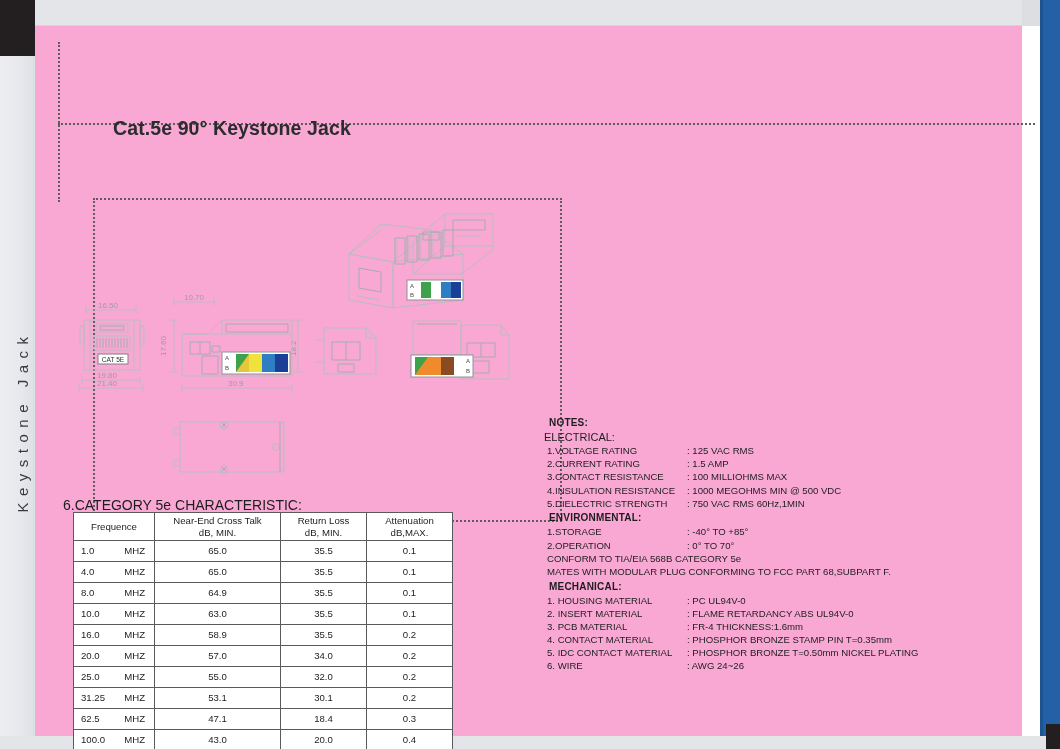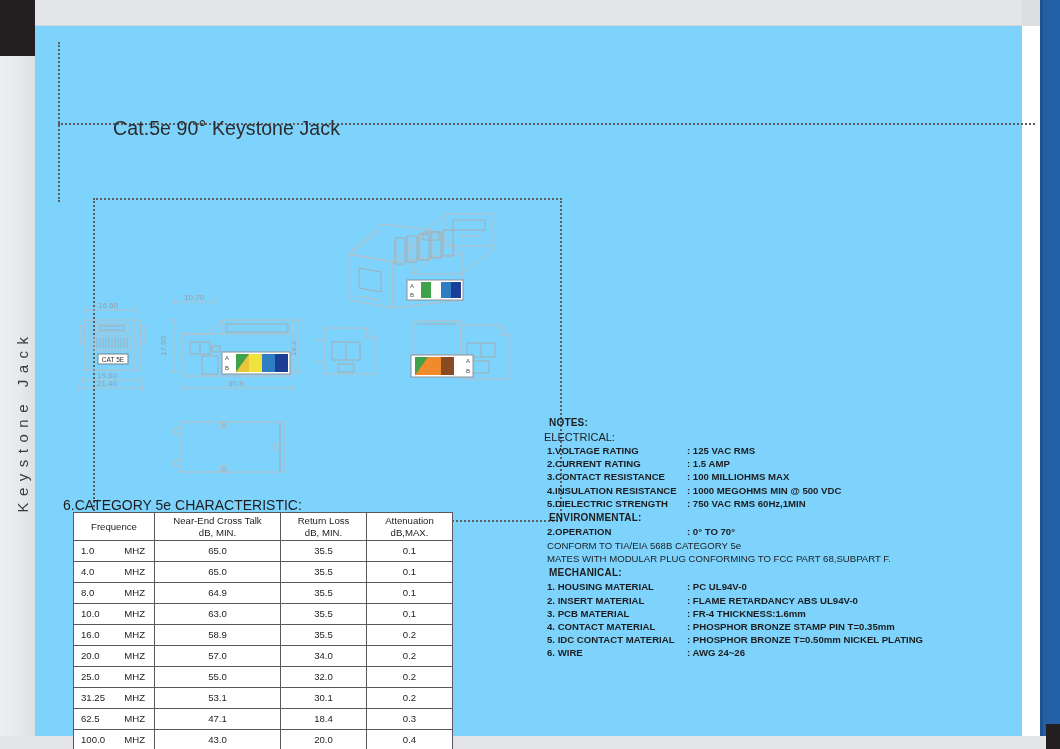--- a/index.html
+++ b/index.html
@@ -29,21 +29,21 @@
     display:flex;align-items:center;justify-content:center;
     font-size:15px;letter-spacing:6.5px;color:#3a3a3c;white-space:nowrap;
   }
 
   .right-blue{position:absolute;left:1040px;top:0;width:20px;height:736px;background:#2360a5;}
   .right-blue-dk{position:absolute;left:1040px;top:0;width:3px;height:736px;background:#1d5390;}
   .right-white{position:absolute;left:1022px;top:26px;width:18px;height:710px;background:#ffffff;}
   .right-gry{position:absolute;left:1022px;top:0;width:18px;height:26px;background:#dcdee2;}
 
   
-  .sheet{position:absolute;left:35px;top:26px;width:987px;height:710px;background:#7dd3fc;}
+  .sheet{position:absolute;left:35px;top:26px;width:987px;height:710px;background:#f9a8d4;font-weight:bold;}
 
   
   .dot-h{position:absolute;height:0;border-top:2px dotted #5d5d5d;}
   .dot-v{position:absolute;width:0;border-left:2px dotted #5d5d5d;}
 
   
   .title{
     position:absolute;left:78px;top:91px;
     font-size:19.5px;color:#2c2c2e;letter-spacing:.1px;white-space:nowrap;
   }
@@ -70,21 +70,21 @@
   .c-next{width:125px;}
   .c-rl{width:85px;}
   .c-att{width:85px;}
   .fq{display:flex;justify-content:space-between;padding:0 9px 0 7px;}
   .fq b{font-weight:normal;}
 
   
   .notes{position:absolute;left:537px;top:418px;width:470px;font-size:9.6px;color:#1d1d1f;line-height:1.0;}
   .n-head{font-weight:bold;font-size:10px;margin:0 0 4px 0;letter-spacing:.2px;padding-left:12px;}
   .n-sub{margin:0 0 3px 7px;font-size:11px;}
-  .n-row{display:flex;margin:0 0 3.6px 10px;font-weight:bold;}
+  .n-row{display:flex;margin:0 0 3.6px 10px;}
   .n-row .k{width:140px;flex:0 0 140px;white-space:nowrap;}
   .n-row .v{white-space:nowrap;}
   .n-line{margin:0 0 3.6px 10px;white-space:nowrap;}
   .n-head.mid{margin:5px 0 4px 0;}
 
   
   svg{display:block;}
   .dwg{position:absolute;}
   .ln{fill:none;stroke:#b9bcc1;stroke-width:1;}
   .ln2{fill:none;stroke:#a7aab0;stroke-width:1;}
@@ -441,20 +441,24 @@
         </div>
         <div class="n-row">
           <span class="k">5.DIELECTRIC STRENGTH</span>
           <span class="v">: 750 VAC RMS 60Hz,1MIN</span>
         </div>
       </div>
 
     <div class="n-head mid">ENVIRONMENTAL:</div>
     <div id="env-list">
         <div class="n-row">
+          <span class="k">1.STORAGE</span>
+          <span class="v">: -40° TO +85°</span>
+        </div>
+        <div class="n-row">
           <span class="k">2.OPERATION</span>
           <span class="v">: 0° TO 70°</span>
         </div>
       </div>
     <div id="env-lines">
         <div class="n-line">CONFORM TO TIA/EIA 568B CATEGORY 5e</div>
         <div class="n-line">MATES WITH MODULAR PLUG CONFORMING TO FCC PART 68,SUBPART F.</div>
       </div>
 
     <div class="n-head mid">MECHANICAL:</div>

